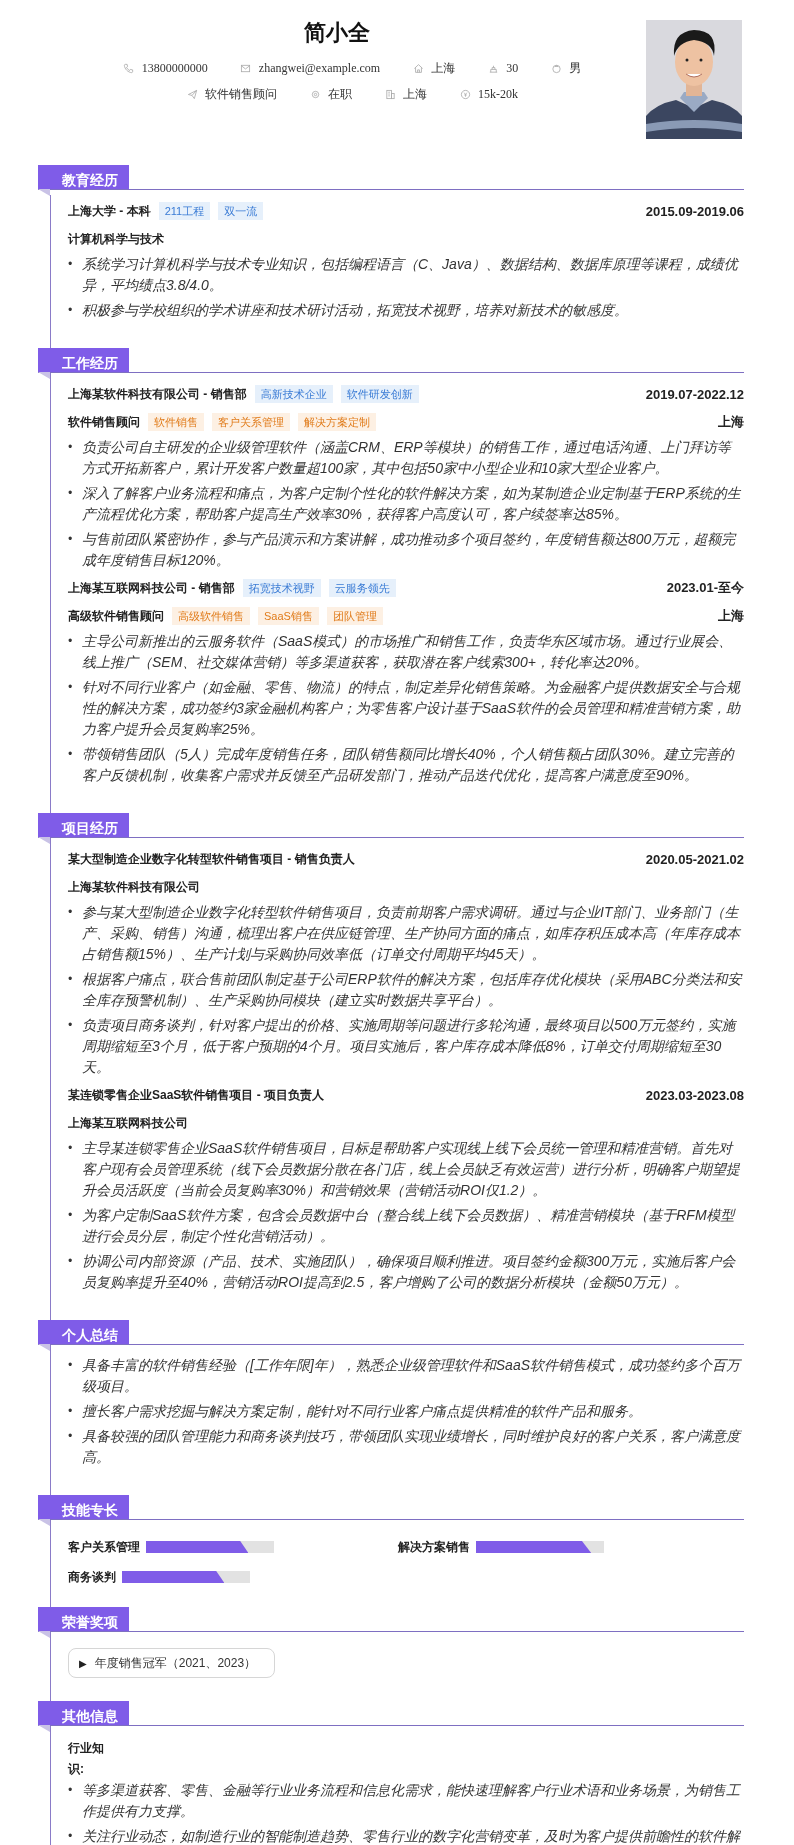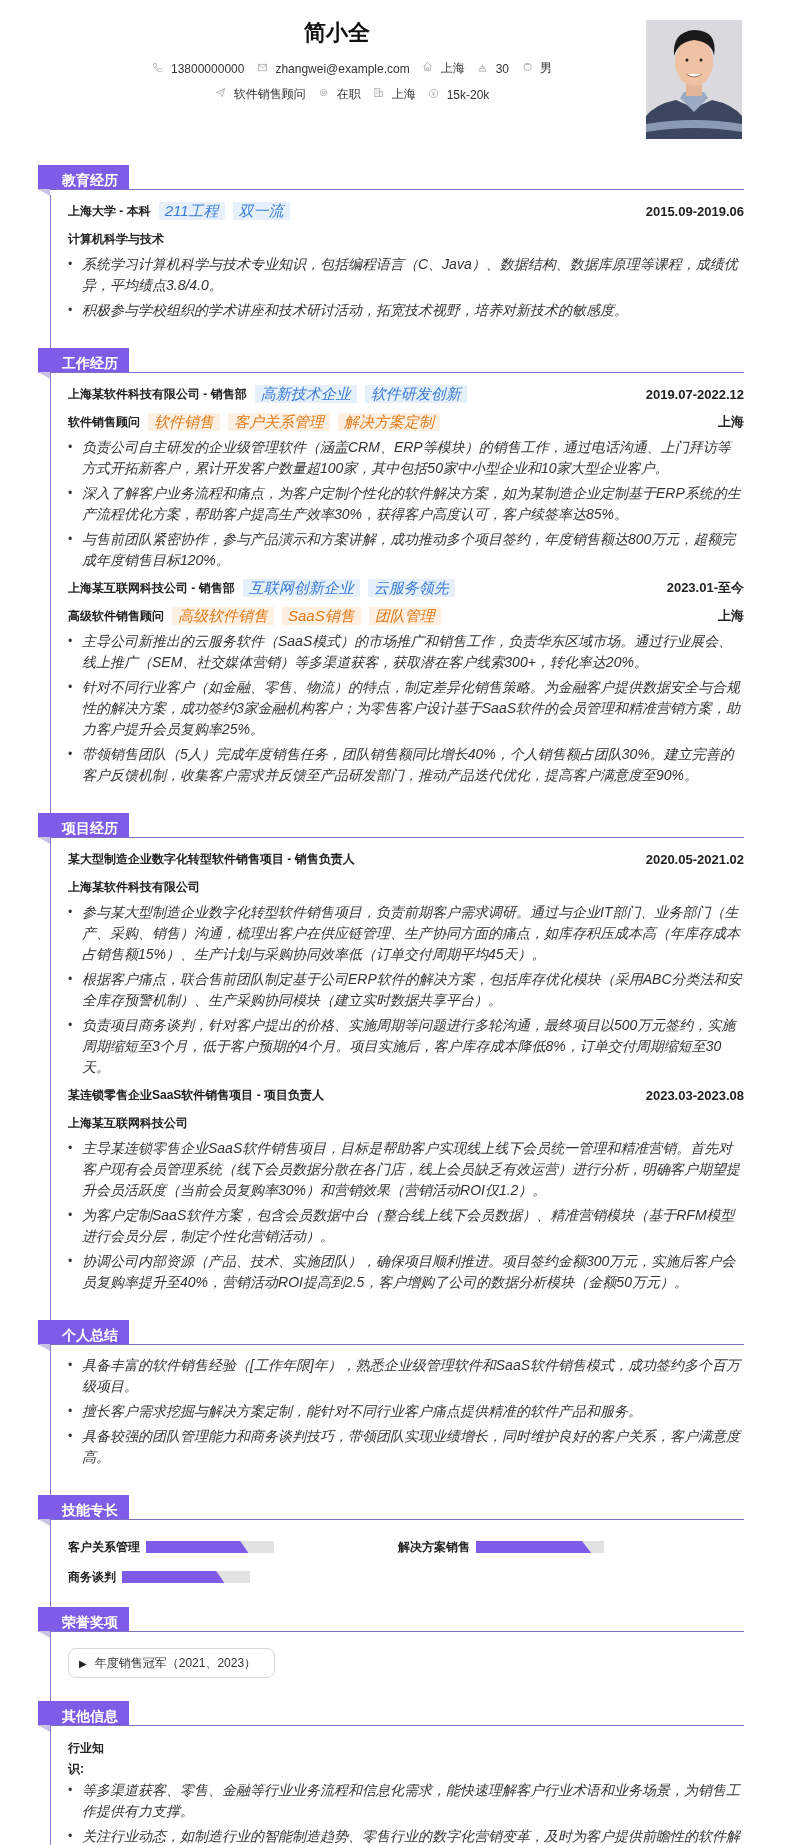--- a/index.html
+++ b/index.html
@@ -24,21 +24,21 @@
     position: absolute; left: 0; right: 120px; top: 18px;
     text-align: center; font-size: 22px; font-weight: bold; color: #111;
   }
   .info-row {
     position: absolute; left: 60px; right: 150px;
     display: flex; justify-content: center; align-items: center;
     font-size: 12px; color: #333; gap: 0;
   }
   .info-row.r1 { top: 60px; }
   .info-row.r2 { top: 86px; }
-  .info-item { display: flex; margin: 0 6px; }
+  .info-item { display: flex; align-items: center; margin: 0 16px; font-family: Liberation Serif, serif; }
   .info-icon {
     display: inline-flex; width: 12px; height: 12px; margin-right: 7px;
     color: #aaaaaa; font-size: 10px; align-items: center; justify-content: center;
   }
   .info-icon svg { width: 11px; height: 11px; }
   .photo {
     position: absolute; left: 646px; top: 20px; width: 96px; height: 119px;
     background: #d8d8dc; overflow: hidden;
   }
   .photo svg { width: 100%; height: 100%; display: block; }
@@ -60,23 +60,22 @@
   .sec-body { padding: 8px 0 0 30px; }
 
   .row {
     display: flex; justify-content: space-between; align-items: center;
     height: 26px;
   }
   .row-left { display: flex; align-items: center; }
   .bold { font-weight: bold; font-size: 12px; color: #222; }
   .date { font-weight: bold; font-size: 13px; color: #222; }
   .tag {
-    display: inline-block; font-size: 15px; padding: 1px 6px; margin-left: 8px;
+    display: inline-block; font-size: 11px; padding: 1px 6px; margin-left: 8px;
     line-height: 16px;
-    font-style: italic;
   }
   .tag.blue { background: #e6f0fb; color: #3a7bd5; }
   .tag.orange { background: #fdf0e3; color: #e07b1a; }
   ul.bullets { list-style: none; margin: 2px 0 4px 0; }
   ul.bullets li {
     position: relative; padding-left: 14px; font-size: 14px; line-height: 21px;
     color: #333; margin-bottom: 4px; font-style: italic;
   }
   ul.bullets li::before {
     content: "•"; position: absolute; left: 0; top: 0; color: #333; font-size: 12px;
@@ -263,21 +262,21 @@
       </div>
       <ul class="bullets">
         <li>负责公司自主研发的企业级管理软件（涵盖CRM、ERP等模块）的销售工作，通过电话沟通、上门拜访等方式开拓新客户，累计开发客户数量超100家，其中包括50家中小型企业和10家大型企业客户。</li>
         <li>深入了解客户业务流程和痛点，为客户定制个性化的软件解决方案，如为某制造企业定制基于ERP系统的生产流程优化方案，帮助客户提高生产效率30%，获得客户高度认可，客户续签率达85%。</li>
         <li>与售前团队紧密协作，参与产品演示和方案讲解，成功推动多个项目签约，年度销售额达800万元，超额完成年度销售目标120%。</li>
       </ul>
 
       <div class="row">
         <div class="row-left">
           <span class="bold">上海某互联网科技公司 - 销售部</span>
-          <span class="tag blue">互联网创新企业</span>
+          <span class="tag blue">拓宽技术视野</span>
           <span class="tag blue">云服务领先</span>
         </div>
         <span class="date">2023.01-至今</span>
       </div>
       <div class="row sub">
         <div class="row-left">
           <span class="bold">高级软件销售顾问</span>
           <span class="tag orange">高级软件销售</span>
           <span class="tag orange">SaaS销售</span>
           <span class="tag orange">团队管理</span>

